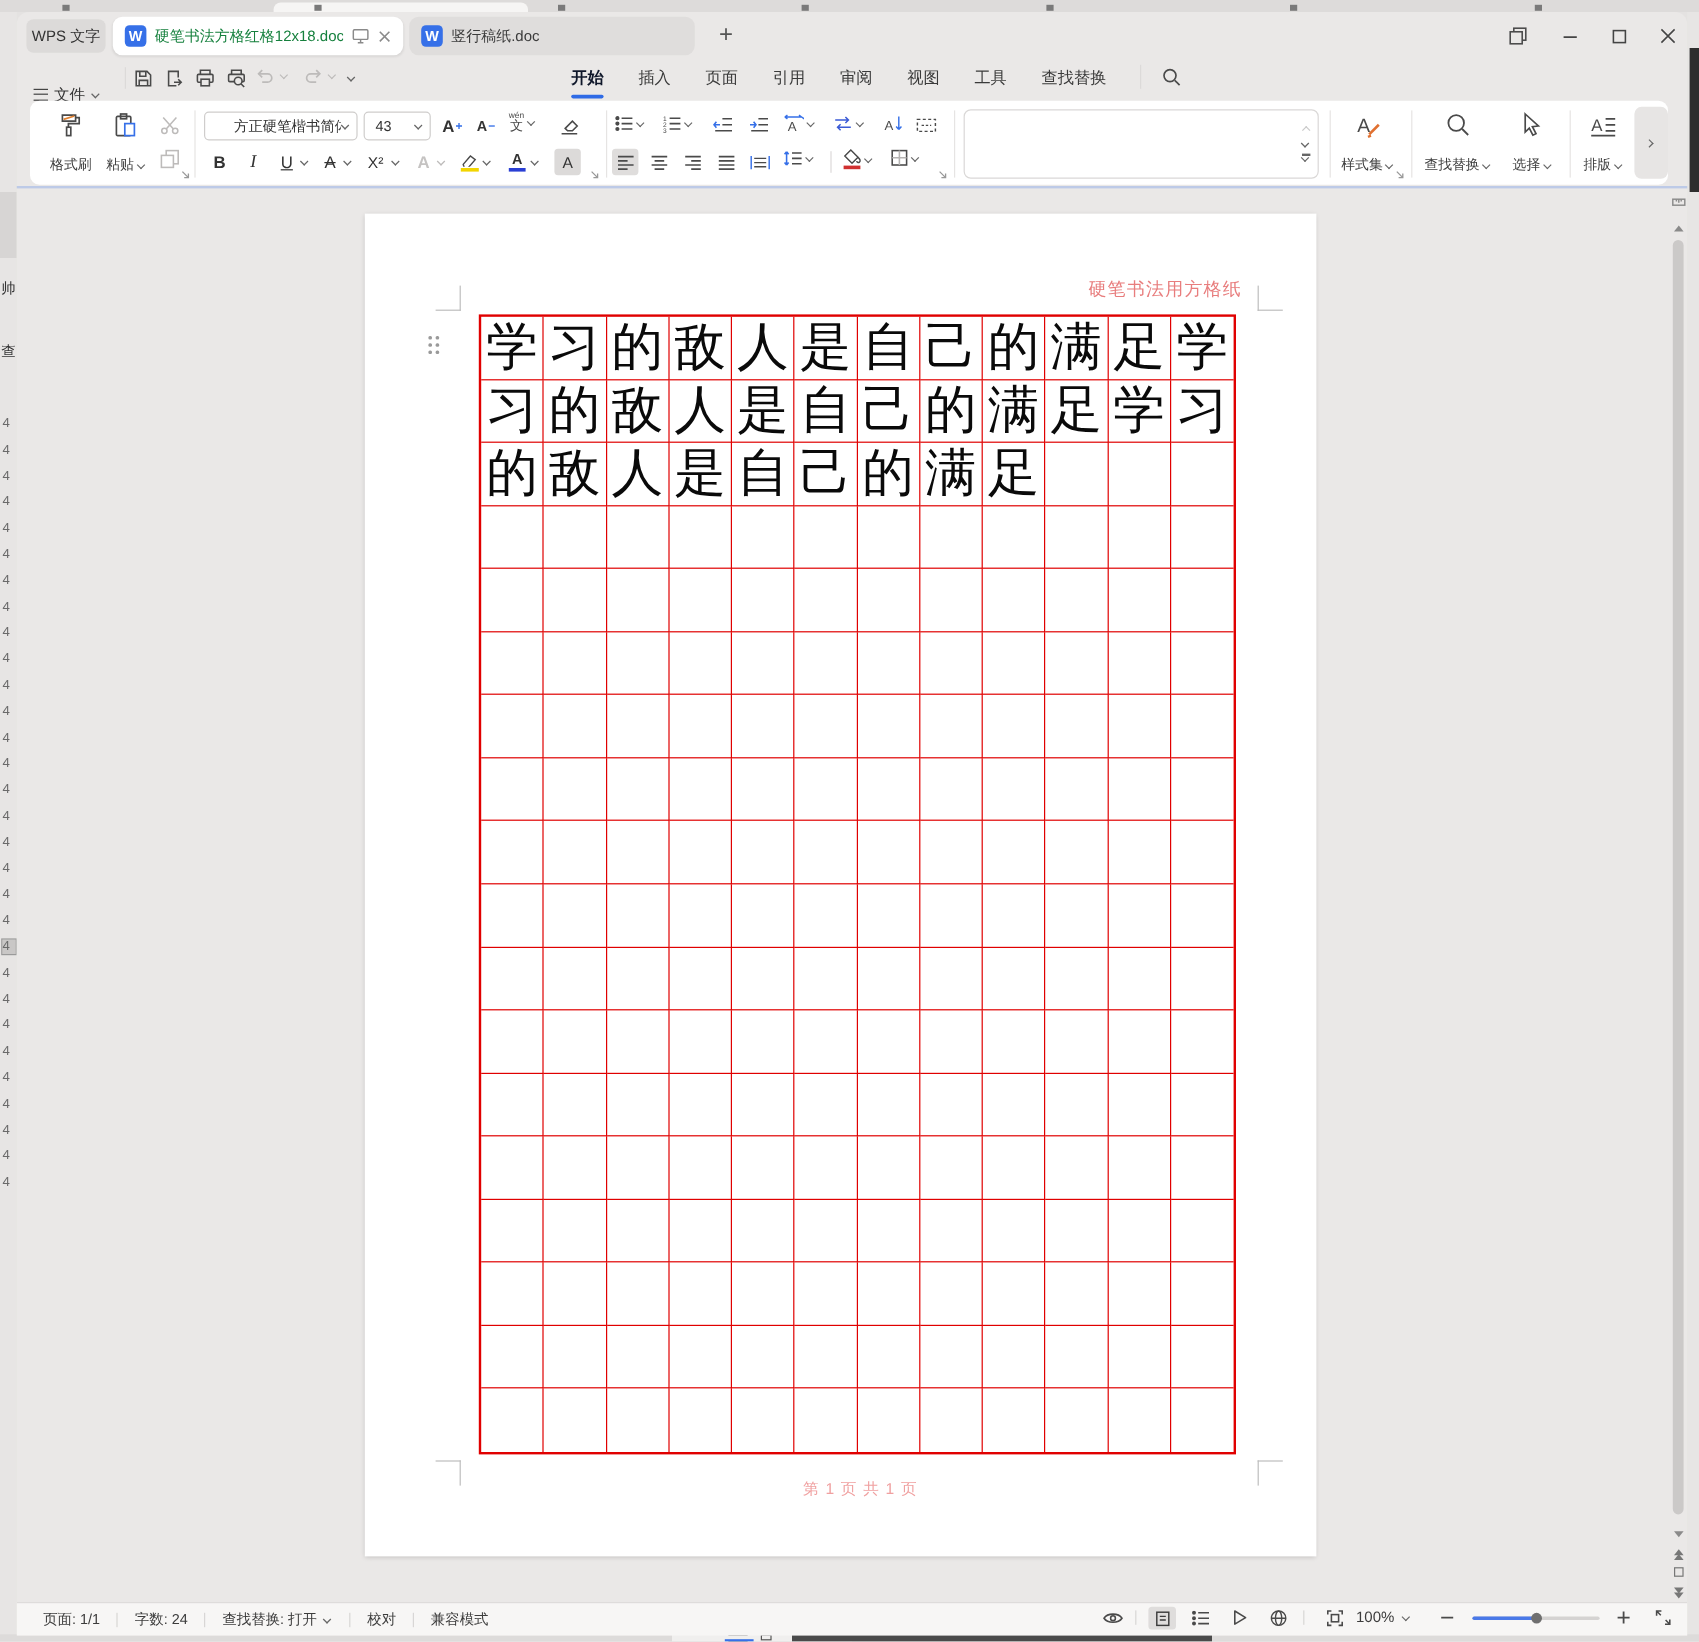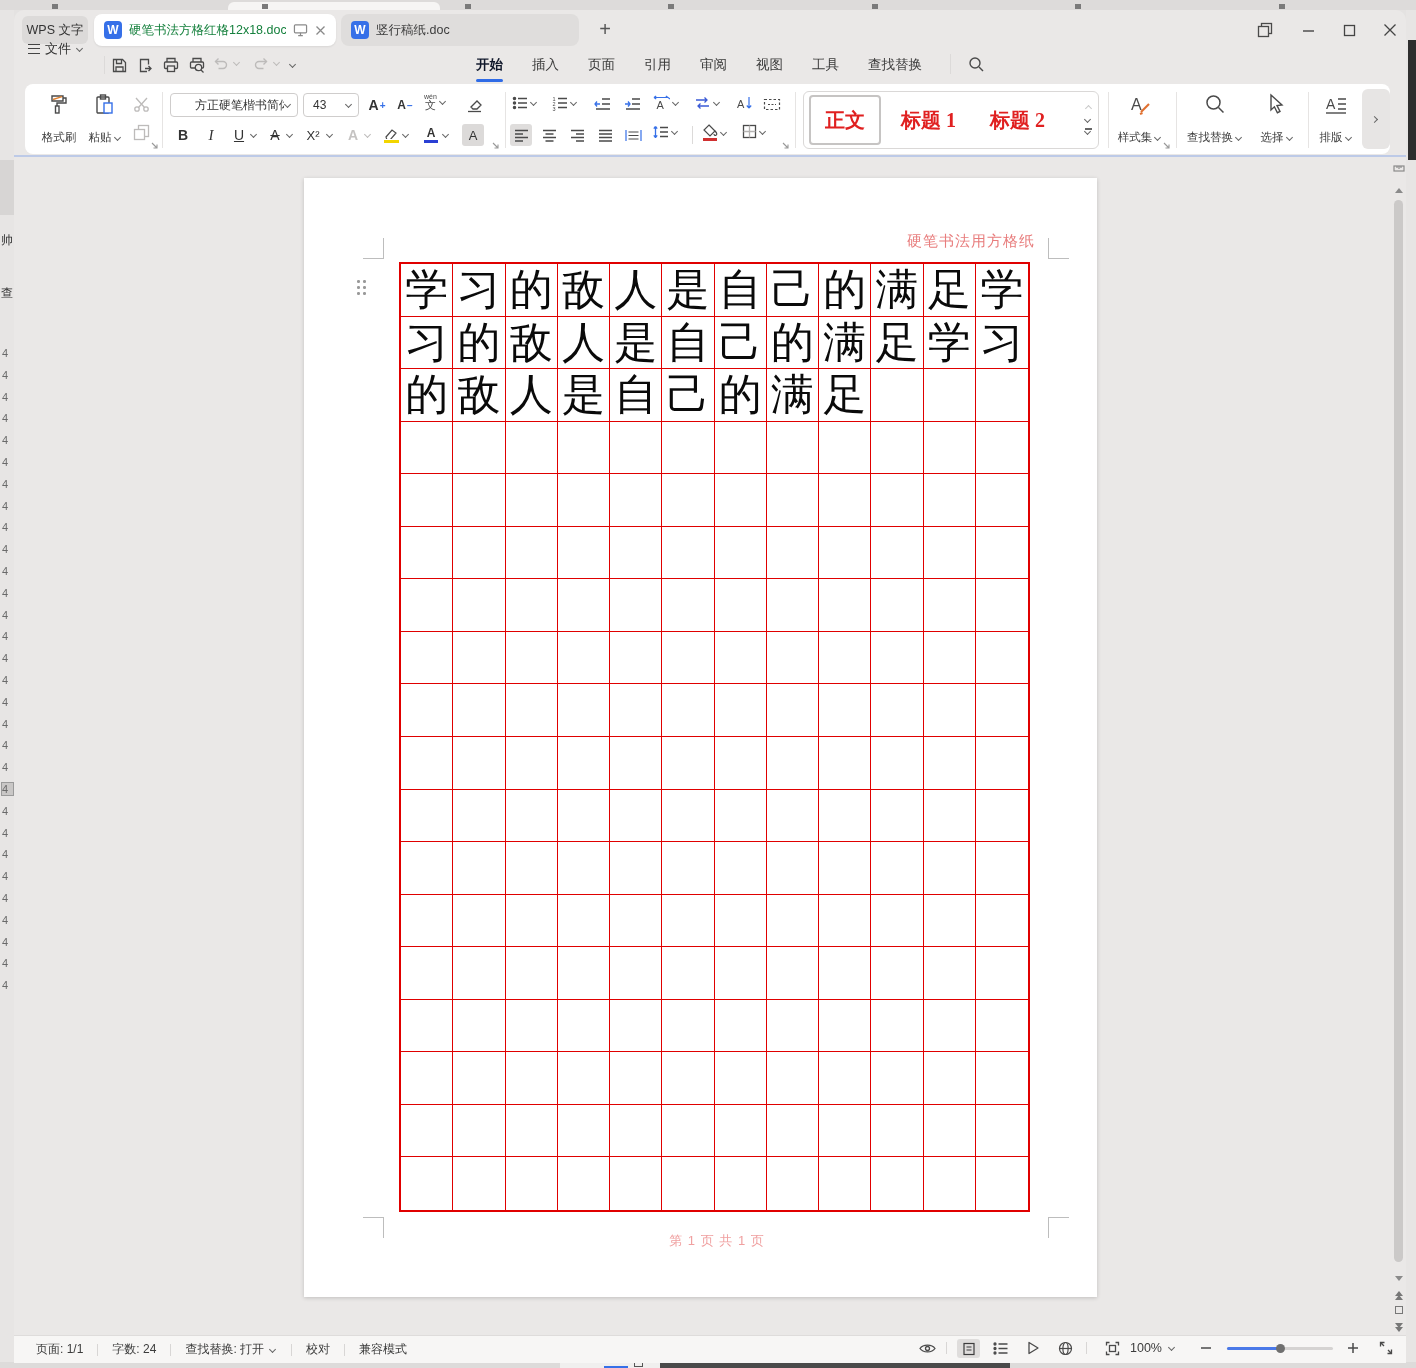--- a/index.html
+++ b/index.html
@@ -152,21 +152,21 @@
   <svg width="13" height="13" viewBox="0 0 13 13" fill="none" stroke="#444" stroke-width="1.3">
       <rect x="1.5" y="1.5" width="10" height="10"></rect>
     </svg>
 </div>
 <div class="abs ico" style="left:1380px;top:20px;width:20px;height:20px;">
   <svg width="14" height="14" viewBox="0 0 14 14" stroke="#444" stroke-width="1.3">
       <path d="M1.5 1.5l11 11M12.5 1.5l-11 11"></path>
     </svg>
 </div>
 
-<div class="abs" style="left:28px;top:37px;height:24px;display:flex;align-items:center;gap:5px;font-size:13px;color:#333;">
+<div class="abs" style="left:28px;top:67px;height:24px;display:flex;align-items:center;gap:5px;font-size:13px;color:#333;">
   <span style="display:inline-block;width:12px;height:8px;border-top:1.4px solid #444;border-bottom:1.4px solid #444;position:relative;">
       <span style="position:absolute;left:0;top:2.8px;width:12px;height:1.4px;background:#444;"></span>
     </span>
   <span>文件</span>
   <span class="chv"></span>
 </div>
 <div class="abs vdiv" style="left:104px;top:56px;height:18px;"></div>
 
 <div class="abs ico" style="left:108px;top:54px;width:22px;height:22px;">
   <svg width="17" height="17" viewBox="0 0 17 17" fill="none" stroke="#4a4a4a" stroke-width="1.3">
@@ -477,25 +477,20 @@
   <span class="chv"></span>
 </div>
 <div class="abs ico" style="left:781px;top:141px;">
   <svg class="launcher" viewBox="0 0 9 9" fill="none" stroke="#999" stroke-width="1.1">
       <path d="M2 2l5 5M7 3.5V7H3.5"></path>
     </svg>
 </div>
 <div class="abs rib-div" style="left:795px;"></div>
 
 <div class="abs" style="left:803px;top:91px;width:296px;height:58px;border:1px solid #dad8d7;border-radius:6px;background:#fff;box-sizing:border-box;display:flex;align-items:center;">
-  <div style="display:flex;align-items:center;gap:6px;padding-left:5px;">
-      <div class="style-item selected">正文</div>
-      <div class="style-item">标题 1</div>
-      <div class="style-item">标题 2</div>
-    </div>
   <div style="margin-left:auto;display:flex;flex-direction:column;align-items:center;justify-content:center;gap:4px;padding-right:6px;">
     <span class="chv" style="transform:rotate(180deg);opacity:.35;"></span>
     <span class="chv"></span>
     <span style="display:flex;flex-direction:column;align-items:center;">
         <span style="width:7px;height:1.4px;background:#666;"></span>
         <span class="chv" style="margin-top:-2px;"></span>
       </span>
   </div>
 </div>
 <div class="abs rib-div" style="left:1108px;"></div>

